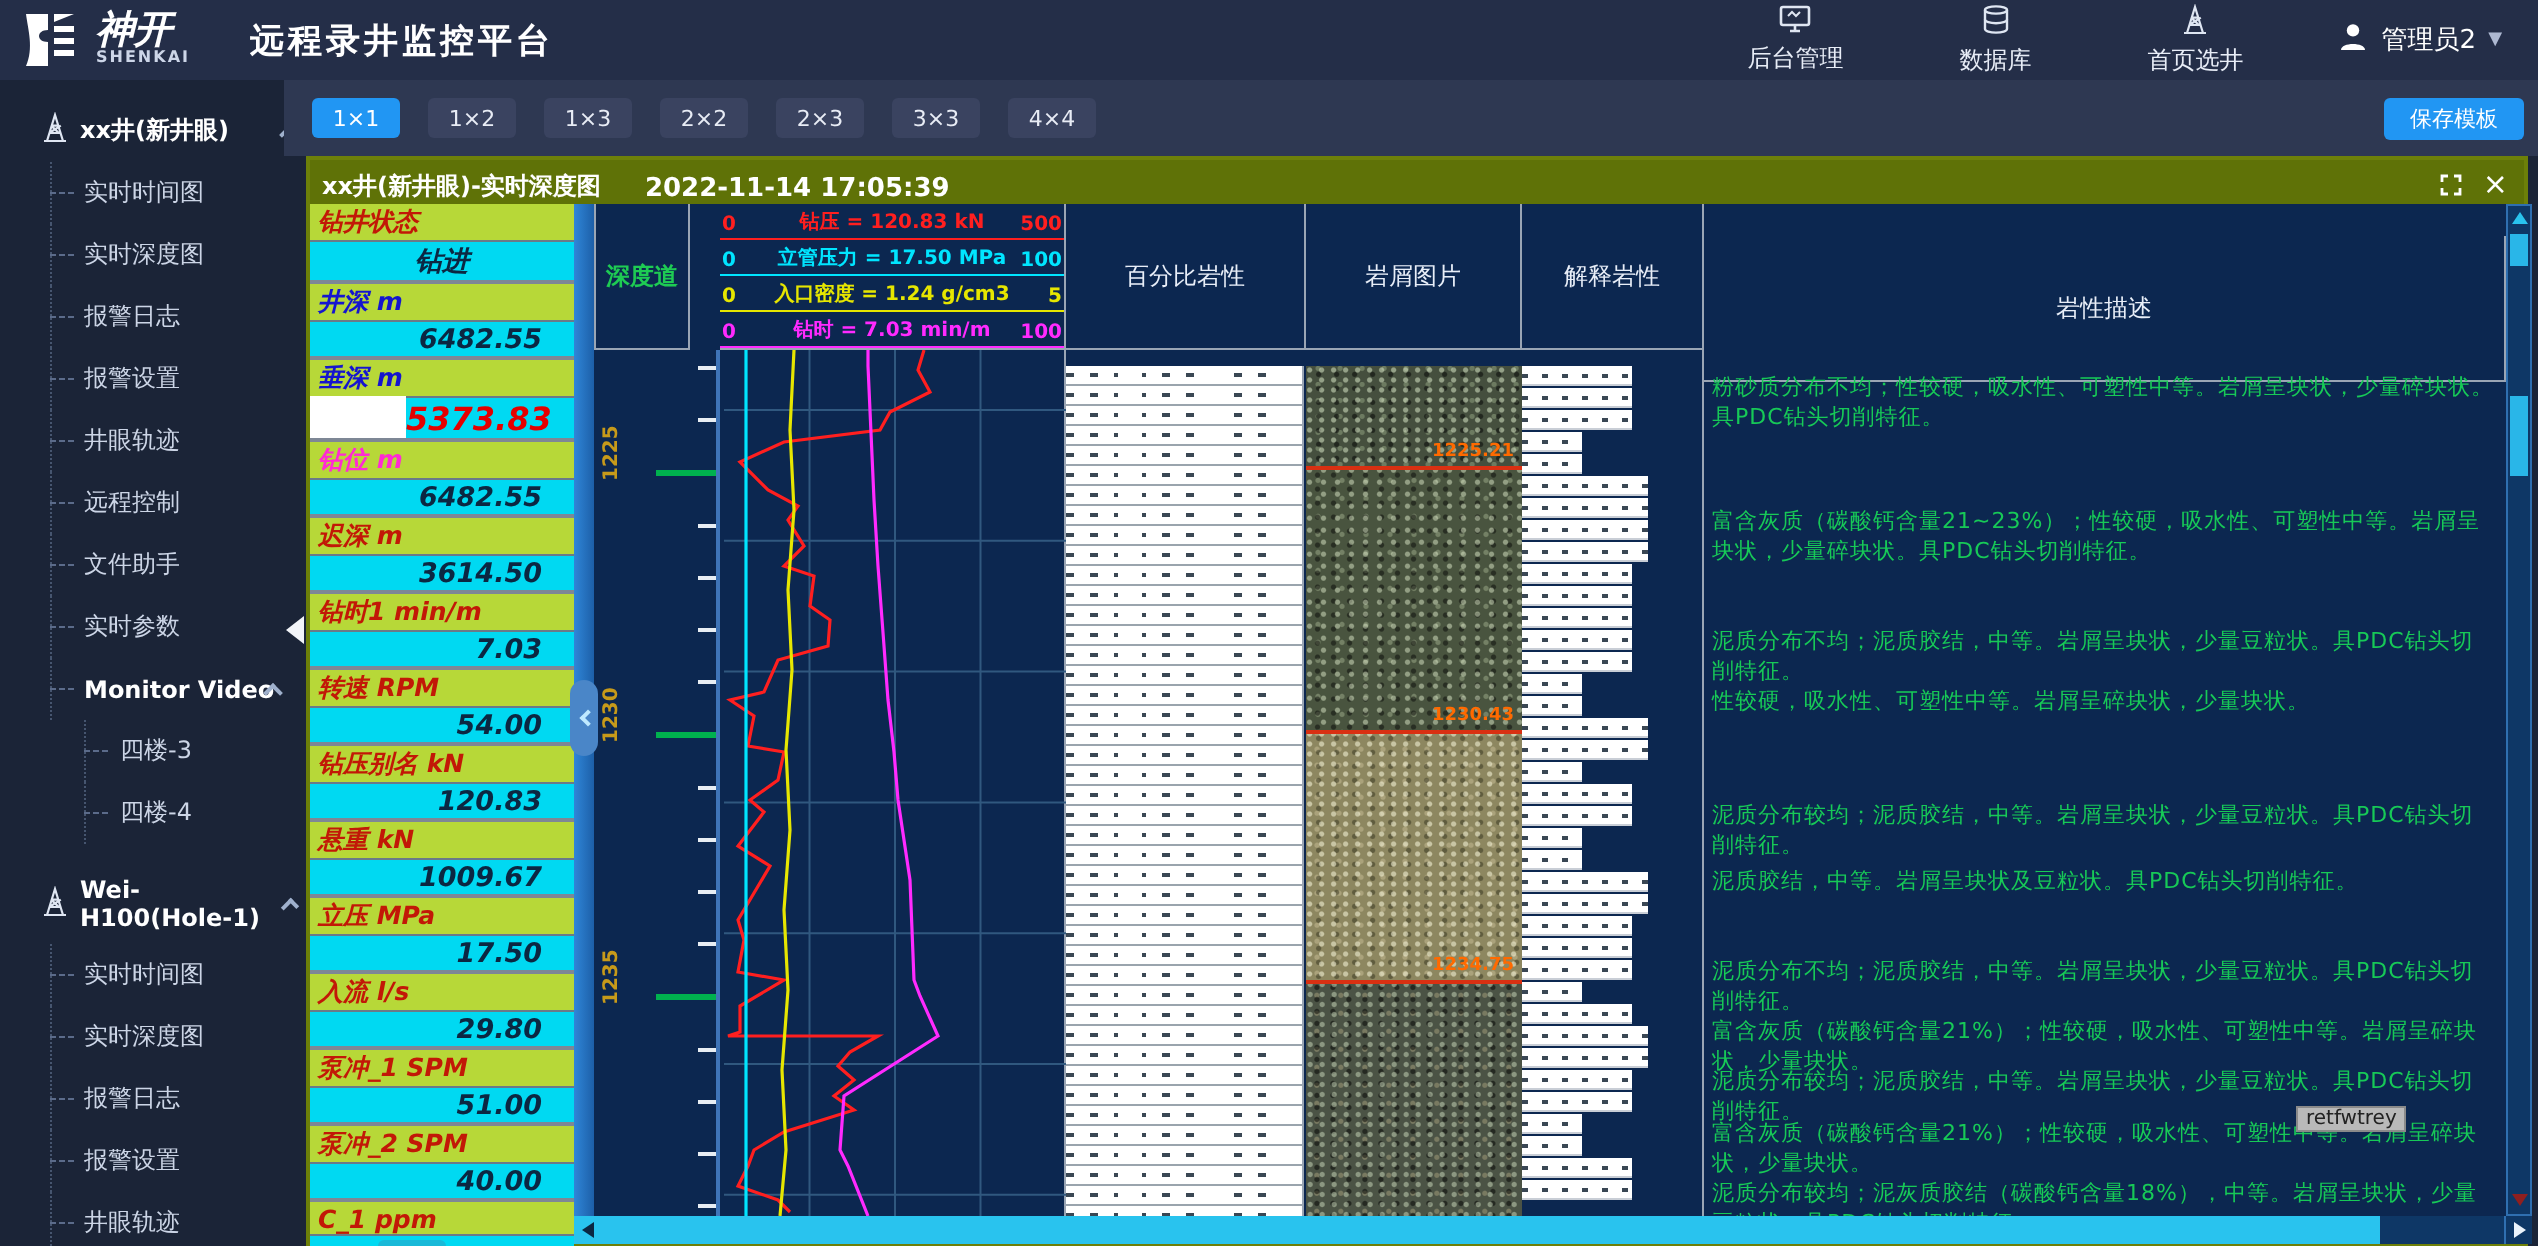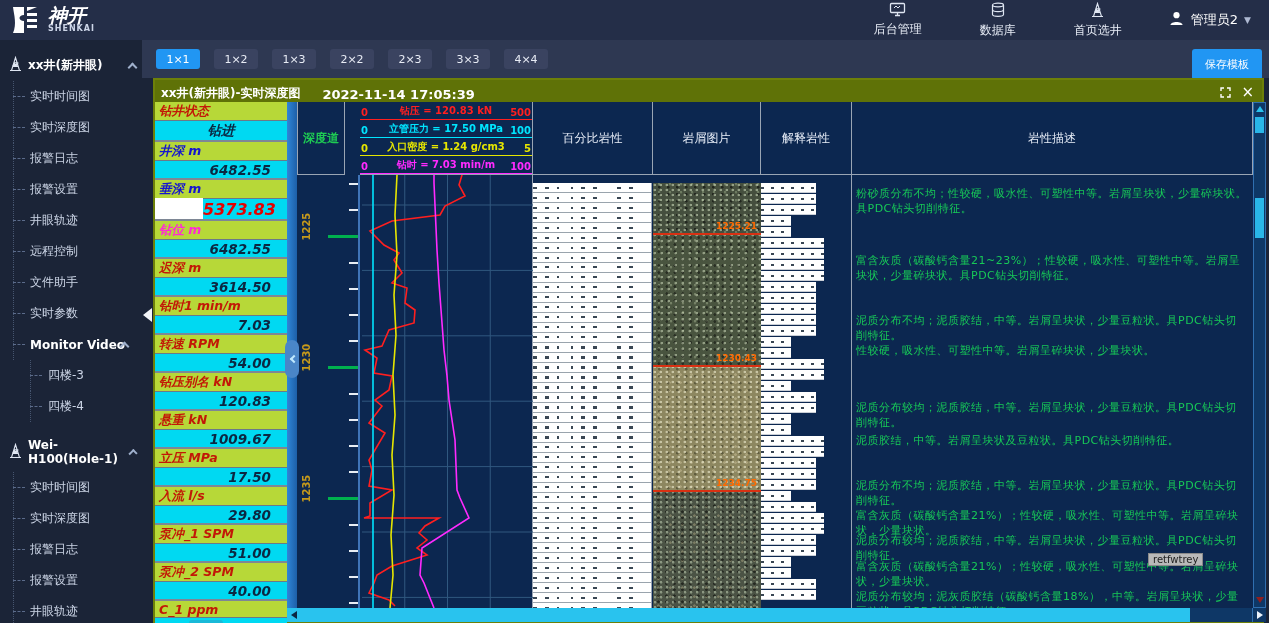--- a/index.html
+++ b/index.html
@@ -11,40 +11,40 @@
   .logoArea{display:flex;align-items:center;gap:8px;padding-left:10px;justify-content:center;}
   .brandCn{color:#fff;font-size:19px;font-weight:bold;font-style:italic;line-height:17px;}
   .brandEn{color:#cdd6e8;font-size:8px;letter-spacing:1px;font-weight:bold;}
   .appTitle{color:#fff;font-size:17px;font-weight:bold;margin-left:22px;letter-spacing:2px;}
   #topnav{margin-left:auto;display:flex;align-items:center;gap:46px;padding-right:18px;}
   .navItem{display:flex;flex-direction:column;align-items:center;gap:1px;color:#e8edf7;font-size:12px;cursor:pointer;margin-left:12px;}
   .userItem{display:flex;align-items:center;gap:6px;color:#fff;font-size:13px;cursor:pointer;}
   .caret{font-size:9px;color:#aeb9d2;}
 
   
-  #sidebar{position:absolute;left:0;top:40px;width:142px;height:583px;background:#1b2437;overflow:hidden;}
+  #sidebar{position:absolute;left:12px;top:40px;width:142px;height:583px;background:#1b2437;overflow:hidden;}
   .treeGroup{margin-top:10px;}
   .groupHead{display:flex;align-items:center;gap:5px;padding:6px 6px 6px 8px;color:#fff;font-size:12px;font-weight:bold;cursor:pointer;}
   .groupHead .chev{margin-left:auto;}
   .chev{width:7px;height:7px;border-left:2px solid #9fb0cc;border-top:2px solid #9fb0cc;transform:rotate(45deg);margin-top:3px;}
   .treeItem{display:flex;align-items:center;height:31px;color:#ccd5e6;font-size:12px;cursor:pointer;position:relative;padding-left:30px;}
   .treeItem .dash{position:absolute;left:13px;top:15px;width:12px;border-top:1px dashed #5b6b8a;}
   .treeItem .vline{position:absolute;left:13px;top:0;height:100%;border-left:1px dotted #46556f;}
   .treeItem.lvl2{padding-left:48px;}
   .treeItem.lvl2 .dash{left:30px;}
   .treeItem.lvl2 .vline{left:30px;}
   .treeItem.boldItem{color:#fff;font-weight:bold;}
   .treeItem .chev{position:absolute;right:14px;}
   #collapseArrow{position:absolute;left:143px;top:308px;width:0;height:0;border-top:7px solid transparent;border-bottom:7px solid transparent;border-right:9px solid #f2f4f8;z-index:40;cursor:pointer;}
 
   
   #toolbar{position:absolute;left:142px;top:40px;width:1127px;height:38px;background:#2e3852;display:flex;align-items:center;}
   .layoutBtn{width:44px;height:20px;margin-left:14px;border:none;border-radius:3px;background:#3a4360;color:#e8ecf5;font-size:11px;cursor:pointer;}
   .layoutBtn.active{background:#2196f3;color:#fff;}
-  #saveBtn{position:absolute;right:7px;top:9px;width:70px;height:31px;border:none;border-radius:3px;background:#2196f3;color:#fff;font-size:11px;cursor:pointer;}
+  #saveBtn{position:absolute;right:7px;top:9px;width:70px;height:21px;border:none;border-radius:3px;background:#2196f3;color:#fff;font-size:11px;cursor:pointer;}
 
   
   #panel{position:absolute;left:153px;top:78px;width:1111px;height:545px;border:2px solid #6d8009;background:#0c2750;}
   #panelTitle{position:absolute;left:0;top:0;width:100%;height:22px;background:#5f7207;display:flex;align-items:flex-end;color:#fff;padding-left:6px;gap:16px;}
   #panelTitle .t1{font-size:12px;font-weight:bold;}
   #panelTitle .t2{font-size:13px;margin-left:6px;font-weight:bold;}
   .titleIcons{margin-left:auto;display:flex;align-items:center;gap:10px;padding-right:8px;}
   .titleIcons .ico{cursor:pointer;color:#fff;}
   #panelBody{position:absolute;left:0;top:22px;width:1107px;height:519px;}
 
@@ -132,20 +132,21 @@
         <path d="M3 2 h11 v8 c-6 0 -6 6 0 6 v12 h-11 c4 -9 1 -18 0 -26 z" fill="#ffffff"></path>
         <rect x="17" y="8" width="10" height="3" fill="#ffffff"></rect>
         <rect x="17" y="14" width="10" height="3" fill="#ffffff"></rect>
         <rect x="17" y="20" width="10" height="3" fill="#ffffff"></rect>
         <path d="M17 2 h10 l-10 4 z" fill="#ffffff"></path>
       </svg>
       <div>
         <div class="brandCn">神开</div>
         <div class="brandEn">SHENKAI</div>
       </div>
+      <div class="appTitle">远程录井监控平台</div>
     </div>
     <nav id="topnav">
         <div class="navItem">
           <span><svg width="17" height="15" viewBox="0 0 17 15">
               <rect x="1.5" y="1.5" width="14" height="9" rx="1" stroke="#dfe6f2" fill="none" stroke-width="1.3"></rect>
               <path d="M6 13.5 h5 M8.5 10.5 v3" stroke="#dfe6f2" stroke-width="1.3" fill="none"></path>
               <path d="M5 6 l2 -2 2 2 2 -2" stroke="#dfe6f2" stroke-width="1" fill="none"></path>
             </svg></span>
           <span>后台管理</span>
         </div>
@@ -391,21 +392,21 @@
             <div class="legRow" style="color: rgb(255, 42, 255); border-bottom: 1px solid rgb(255, 42, 255);">
               <span class="mn">0</span>
               <span class="nm">钻时 = 7.03 min/m</span>
               <span class="mx">100</span>
             </div>
           </div>
         <div id="colHeads">
             <div class="hcell" style="left: 236px; width: 120px;">百分比岩性</div>
             <div class="hcell" style="left: 356px; width: 108px;">岩屑图片</div>
             <div class="hcell" style="left: 464px; width: 91px;">解释岩性</div>
-            <div class="hcell" style="left: 555px; width: 401px;">岩性描述</div>
+            <div class="hcell" style="left: 555px; width: 401px; margin-top: 16px;">岩性描述</div>
           </div>
 
         <div id="content">
           <div id="depthTrack">
               <span class="tickMinor" style="top: 8px;"></span>
               <span class="tickMinor" style="top: 34.2px;"></span>
               <span class="tickMinor" style="top: 60.4px;"></span>
               <span class="tickMinor" style="top: 86.6px;"></span>
               <span class="tickMinor" style="top: 112.8px;"></span>
               <span class="tickMinor" style="top: 139px;"></span>

